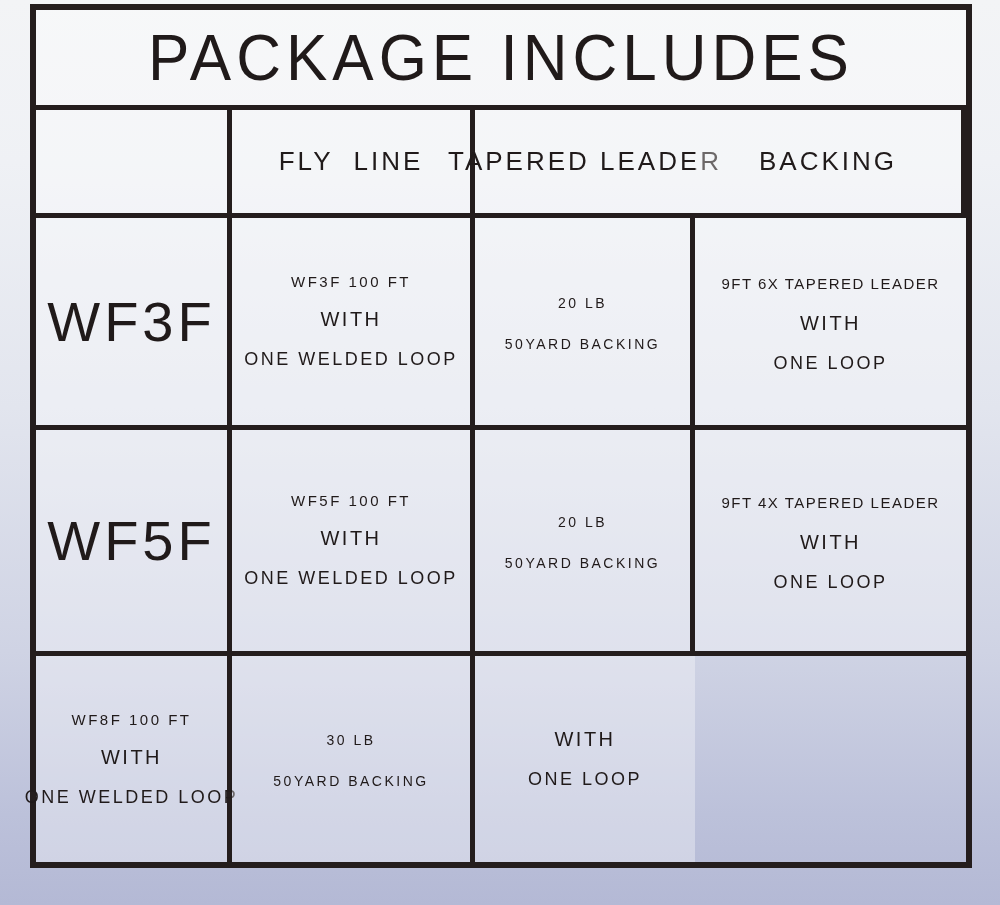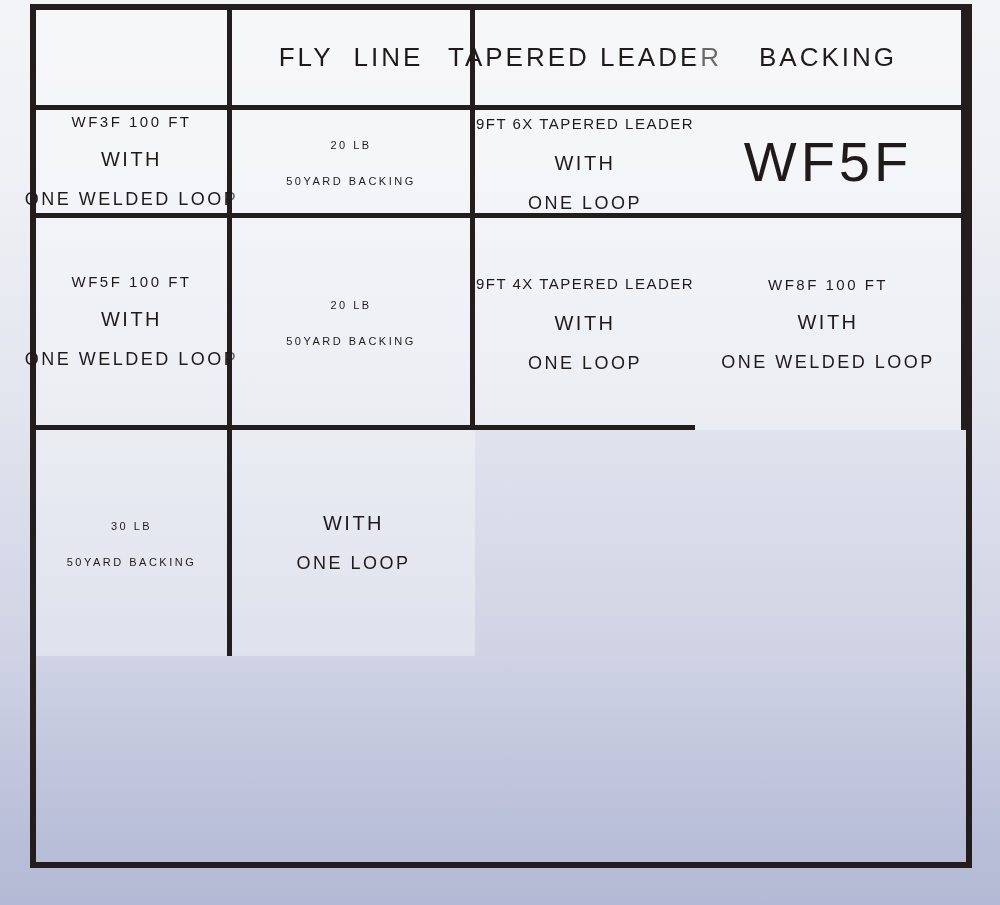--- a/index.html
+++ b/index.html
@@ -28,41 +28,47 @@
   .title-text{
     font-size:62px;letter-spacing:5px;white-space:pre;
     transform:scaleY(1.06);
   }
   .head-text{font-size:26px;letter-spacing:3px;white-space:pre;}
   .model-text{font-size:56px;letter-spacing:4px;}
   .line{margin:9px 0;white-space:pre;}
   .fly1{font-size:15px;letter-spacing:2.5px;}
   .with{font-size:20px;letter-spacing:2.5px;}
   .fly3{font-size:18px;letter-spacing:2.5px;}
-  .back{font-size:16px;letter-spacing:2.5px;font-variant-caps:all-small-caps;}
+  .back{font-size:20px;letter-spacing:2.5px;font-variant-caps:all-small-caps;}
   .lead1{font-size:21px;letter-spacing:1.5px;font-variant-caps:all-small-caps;}
   .lead3{font-size:18px;letter-spacing:2.5px;}
 </style>
 </head>
 <body>
 
 <div class="board">
 
+  <div class="cell title-cell b-bottom">
+    <div class="title-text">PACKAGE INCLUDES</div>
+  </div>
 
   <div class="cell b-right b-bottom"></div>
   <div class="cell b-right b-bottom">
     <div class="head-text">FLY  LINE</div>
   </div>
   <div class="cell b-bottom">
     <div class="head-text">TAPERED LEADER</div>
   </div>
   <div class="cell b-right b-bottom">
     <div class="head-text">BACKING</div>
   </div>
 
+  <div class="cell b-right b-bottom">
+    <div class="model-text">WF3F</div>
+  </div>
   <div class="cell b-right b-bottom">
     <div class="line fly1">WF3F 100 FT</div>
     <div class="line with">WITH</div>
     <div class="line fly3">ONE WELDED LOOP</div>
   </div>
   <div class="cell b-right b-bottom">
     <div class="line back">20 LB</div>
     <div class="line back">50YARD BACKING</div>
   </div>
   <div class="cell b-bottom">

